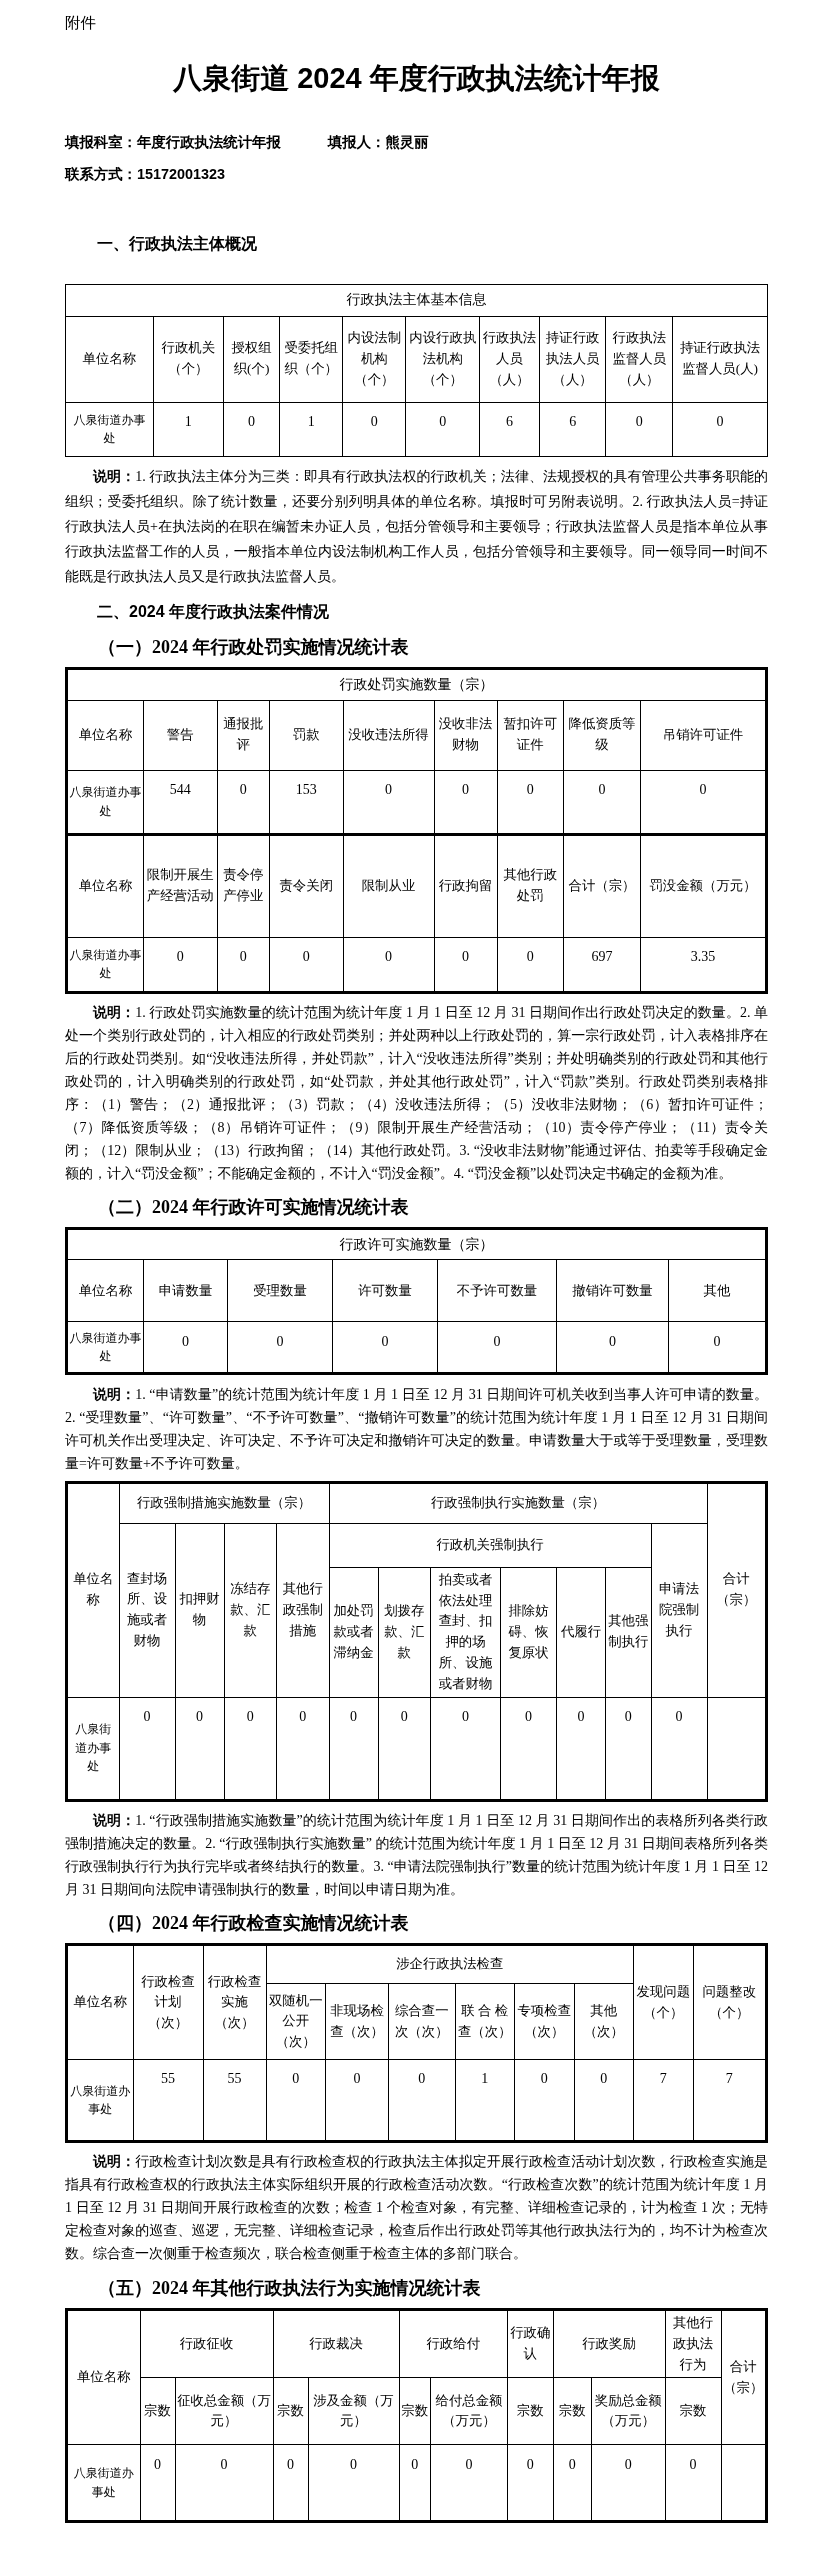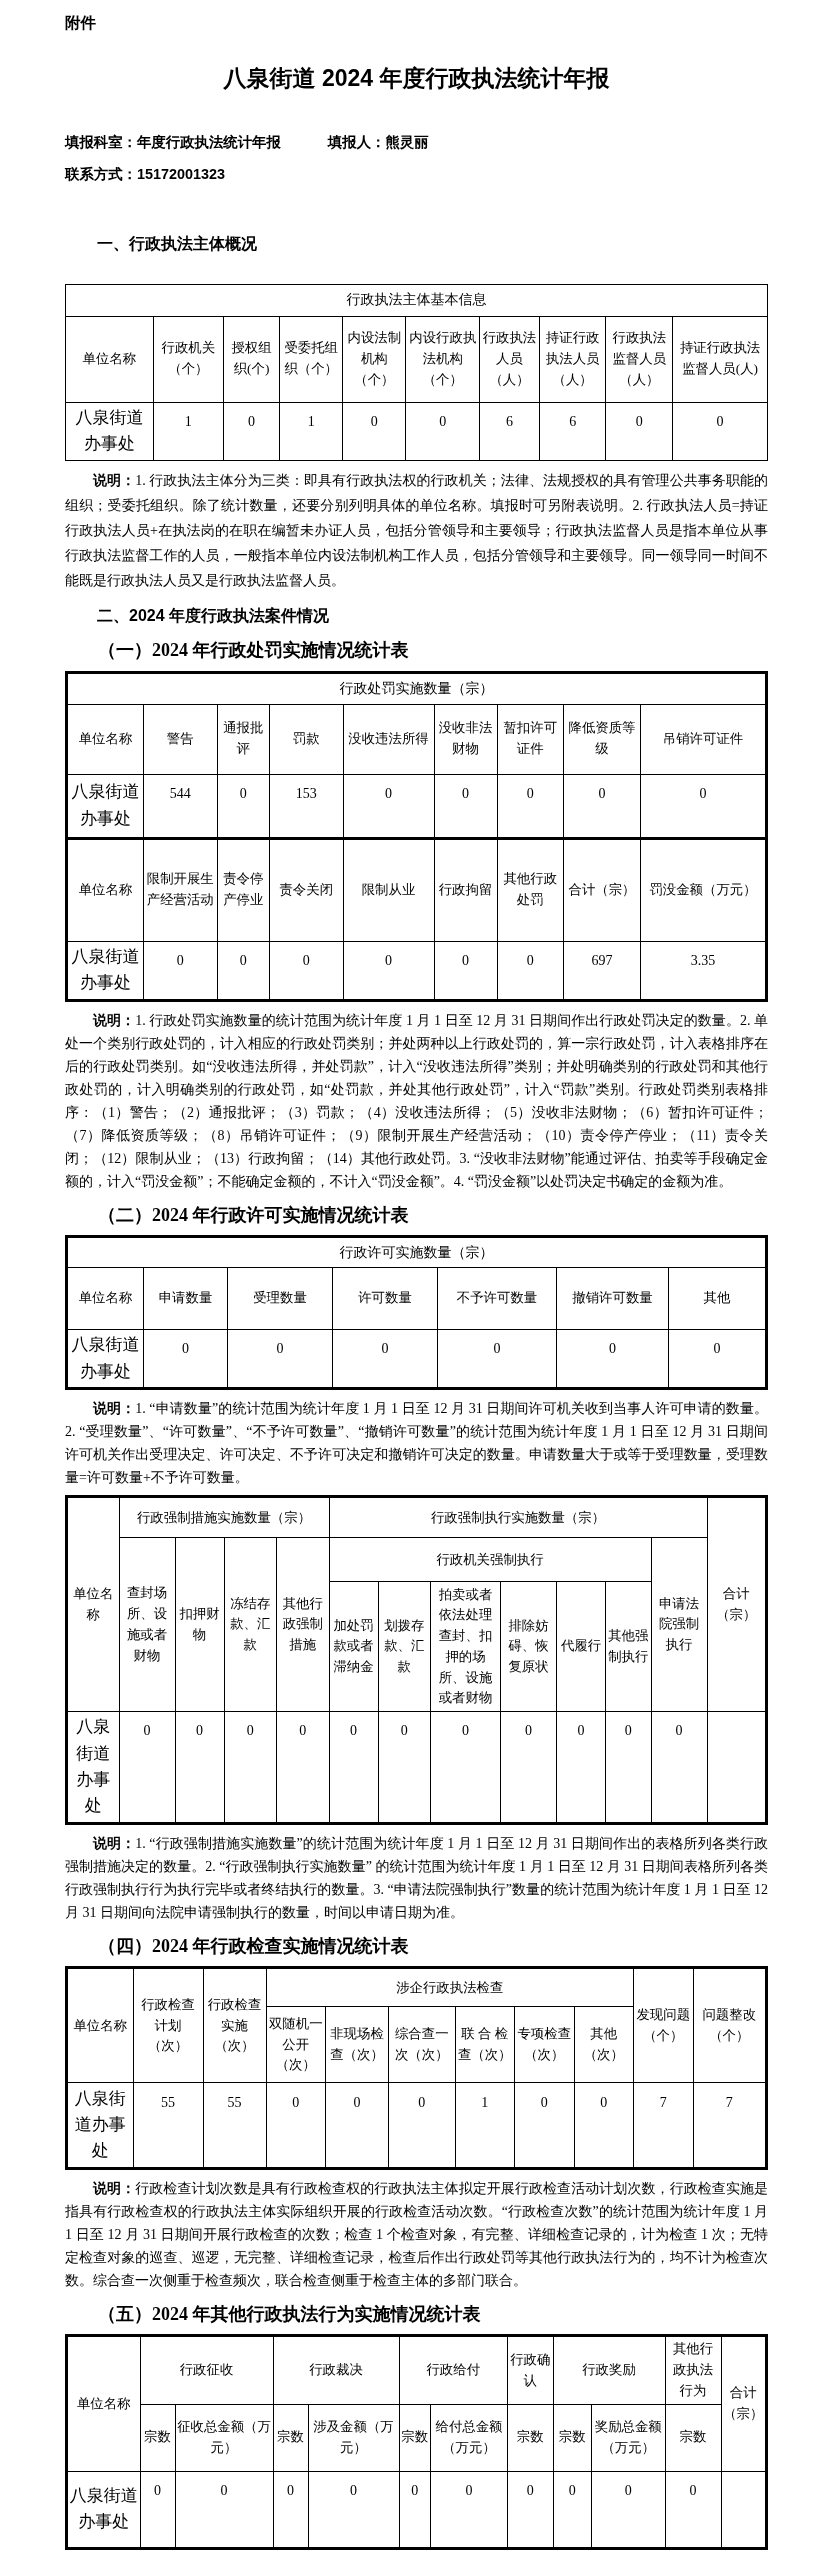--- a/index.html
+++ b/index.html
@@ -7,35 +7,35 @@
     position:relative;
     width:818px;height:3045px;
     margin:0 auto;
     background:#ffffff;
     color:#000;
     font-family:"Liberation Serif","DejaVu Serif",serif;
     box-sizing:border-box;
     padding:13px 50px 0 65px;
     overflow:hidden;
   }
-  .attachment{font-family:"Liberation Sans","DejaVu Sans",sans-serif;font-weight:bold;font-size:15.5px;line-height:20.6px;}
-  .doc-title{margin-top:29px;text-align:center;font-family:"Liberation Sans","DejaVu Sans",sans-serif;font-weight:bold;font-size:23px;line-height:31px;}
+  .attachment{font-family:"Liberation Sans","DejaVu Sans",sans-serif;font-weight:normal;font-size:15.5px;line-height:20.6px;}
+  .doc-title{margin-top:29px;text-align:center;font-family:"Liberation Sans","DejaVu Sans",sans-serif;font-weight:bold;font-size:29px;line-height:31px;}
   .report-info{margin-top:32px;font-family:"Liberation Sans","DejaVu Sans",sans-serif;font-weight:bold;font-size:14.4px;line-height:32px;}
   .report-info .gap{display:inline-block;width:47px;}
   .sec-heading{font-family:"Liberation Sans","DejaVu Sans",sans-serif;font-weight:bold;font-size:16px;line-height:24px;padding-left:32px;}
   .sec1{margin-top:42px;}
   .sec2{margin-top:11.3px;}
   .sec-after-note{margin-top:10.3px;}
   .sub-heading{font-weight:bold;font-size:18px;line-height:27px;padding-left:33px;margin-top:9.3px;font-family:"Liberation Serif","DejaVu Serif",serif;}
   table.tbl{width:100%;border-collapse:collapse;table-layout:fixed;border:3.1px solid #000;margin-top:6.2px;}
   table.tbl.thin{border-width:1.5px;}
   .tbl th,.tbl td{border:1px solid #000;text-align:center;vertical-align:middle;font-weight:normal;font-size:13.4px;line-height:1.55;padding:2.1px 1.5px;word-break:break-all;}
   .tbl .title-row th{font-size:14px;}
   .tbl td.val{vertical-align:top;padding-top:8.2px;font-size:14px;}
-  .tbl td.unit{vertical-align:middle;font-size:17px;}
+  .tbl td.unit{vertical-align:middle;font-size:12px;}
   .thick-top th{border-top-width:3.1px;}
   .note{margin:7.2px 0 0 0;font-size:14px;line-height:23px;text-align:justify;text-indent:2em;}
   .note.wide{line-height:25px;}
   .note-label{font-family:"Liberation Sans","DejaVu Sans",sans-serif;font-weight:bold;}
   table.t1 .hrow th{height:81px;}
   table.t1 .drow{height:54px;}
 </style>
 </head>
 <body>
 

